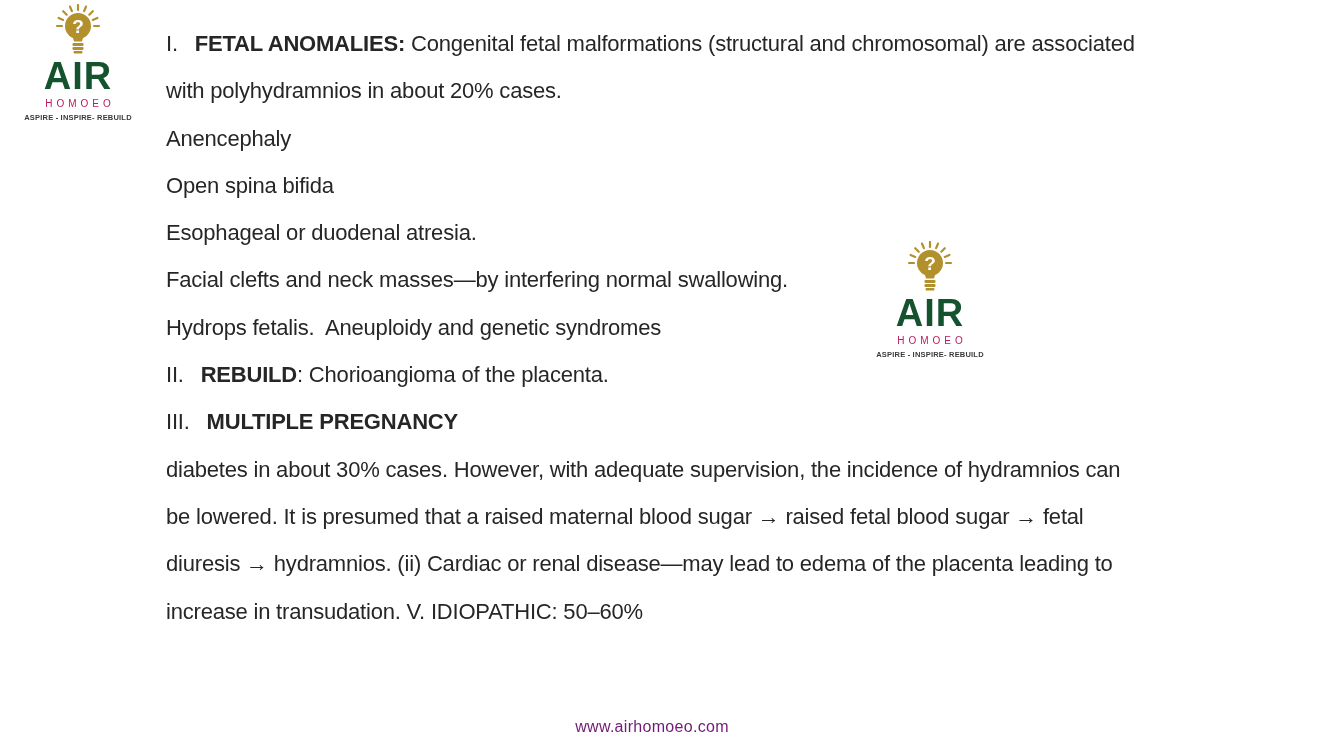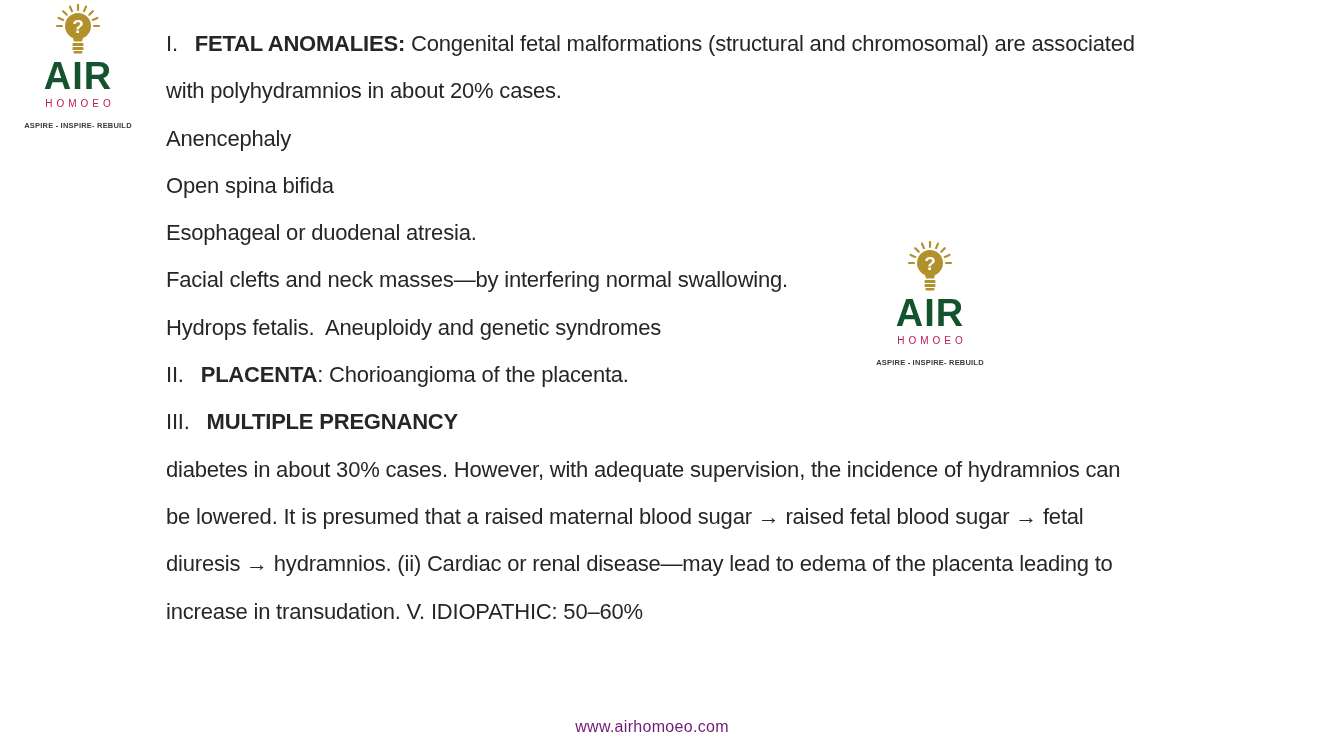--- a/index.html
+++ b/index.html
@@ -51,21 +51,21 @@
     text-indent: 4px;
     color: #be185d;
     margin-top: 4px;
     white-space: nowrap;
   }
   .logo-tagline {
     font-size: 7.5px;
     font-weight: 700;
     letter-spacing: 0.2px;
     color: #3A3A3A;
-    margin-top: 12px;
+    margin-top: 4px;
     white-space: nowrap;
   }
 
   
   .footer {
     position: absolute;
     top: 718px;
     left: 652px;
     transform: translateX(-50%);
     font-size: 16px;
@@ -105,21 +105,21 @@
 </div>
 
 <div class="text-block">
   <div class="line"><span>I. </span><b>FETAL ANOMALIES:</b><span> Congenital fetal malformations (structural and chromosomal) are associated</span></div>
   <div class="line"><span>with polyhydramnios in about 20% cases.</span></div>
   <div class="line"><span>Anencephaly</span></div>
   <div class="line"><span>Open spina bifida</span></div>
   <div class="line"><span>Esophageal or duodenal atresia.</span></div>
   <div class="line"><span>Facial clefts and neck masses—by interfering normal swallowing.</span></div>
   <div class="line"><span>Hydrops fetalis.  Aneuploidy and genetic syndromes</span></div>
-  <div class="line"><span>II. </span><b>PLACENTA</b><span>: Chorioangioma of the placenta.</span></div>
+  <div class="line"><span>II. </span><b>REBUILD</b><span>: Chorioangioma of the placenta.</span></div>
   <div class="line"><span>III. </span><b>MULTIPLE PREGNANCY</b></div>
   <div class="line"><span>diabetes in about 30% cases. However, with adequate supervision, the incidence of hydramnios can</span></div>
   <div class="line"><span>be lowered. It is presumed that a raised maternal blood sugar → raised fetal blood sugar → fetal</span></div>
   <div class="line"><span>diuresis → hydramnios. (ii) Cardiac or renal disease—may lead to edema of the placenta leading to</span></div>
   <div class="line"><span>increase in transudation. V. IDIOPATHIC: 50–60%</span></div>
 </div>
 
 <div class="logo logo-inline">
   <svg class="bulb-svg" width="64" height="52" viewBox="0 0 64 52">
     <g stroke="#B2902C" stroke-width="2.2" stroke-linecap="round">

